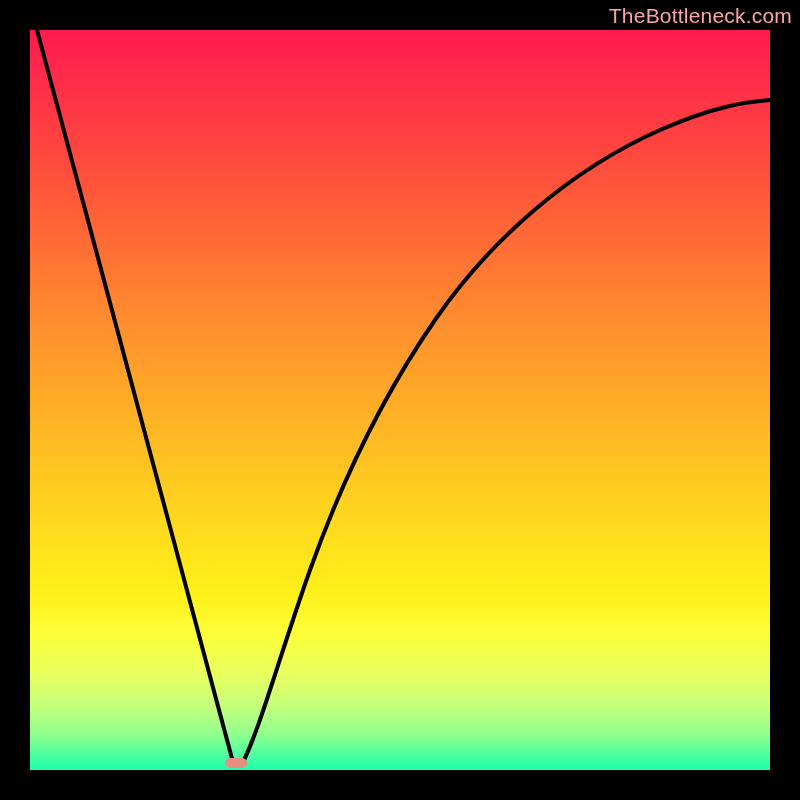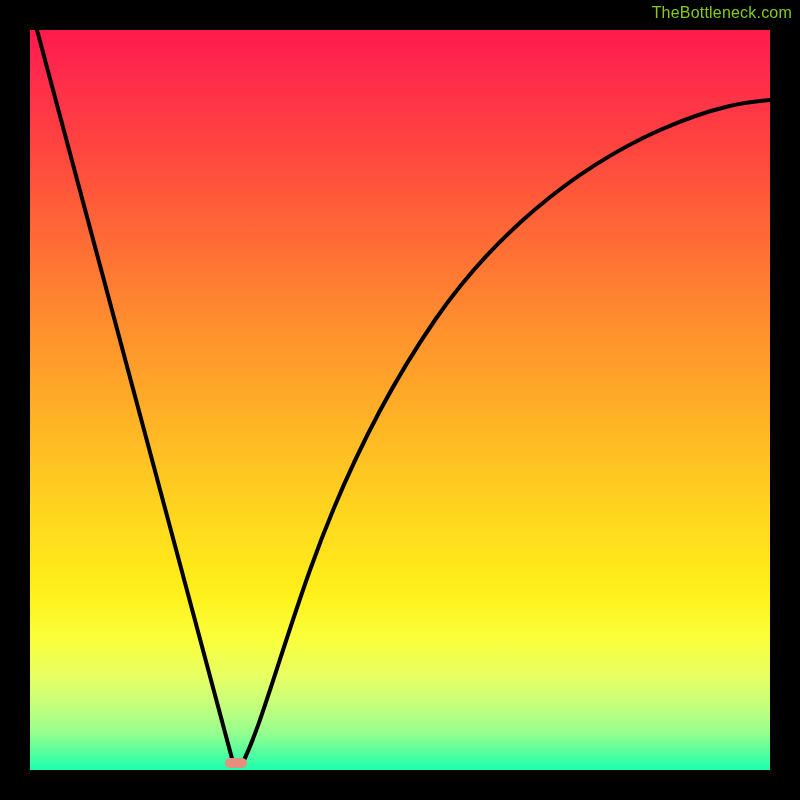--- a/index.html
+++ b/index.html
@@ -39,22 +39,22 @@
       #c8ff7a 91%,
       #95ff8e 95%,
       #4dffa0 98%,
       #1affae 100%
     );
   }
   .watermark {
     position: absolute;
     top: 4px;
     right: 8px;
-    color: #84cc16;
-    font-size: 16px;
+    color: #fca5a5;
+    font-size: 21px;
     font-weight: 500;
     letter-spacing: 0.2px;
     user-select: none;
   }
   svg.curve {
     position: absolute;
     inset: 0;
     width: 100%;
     height: 100%;
     overflow: visible;

